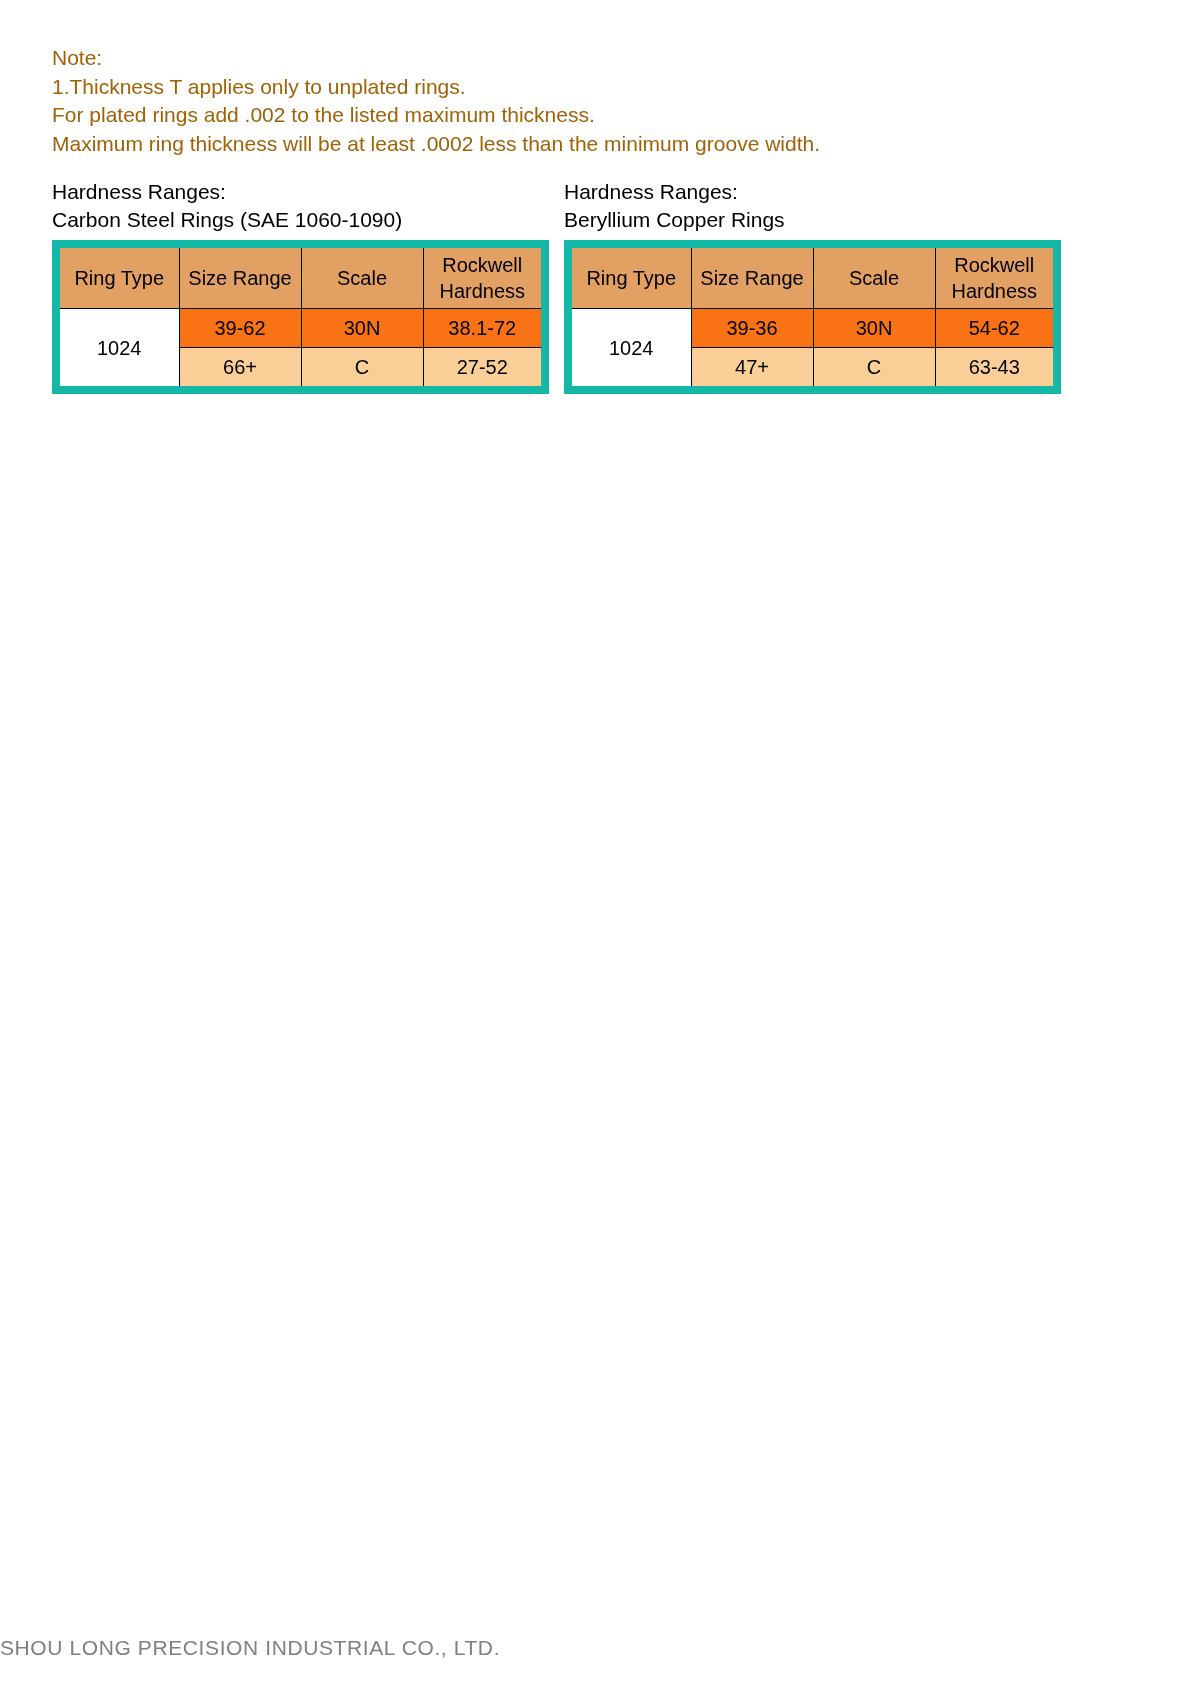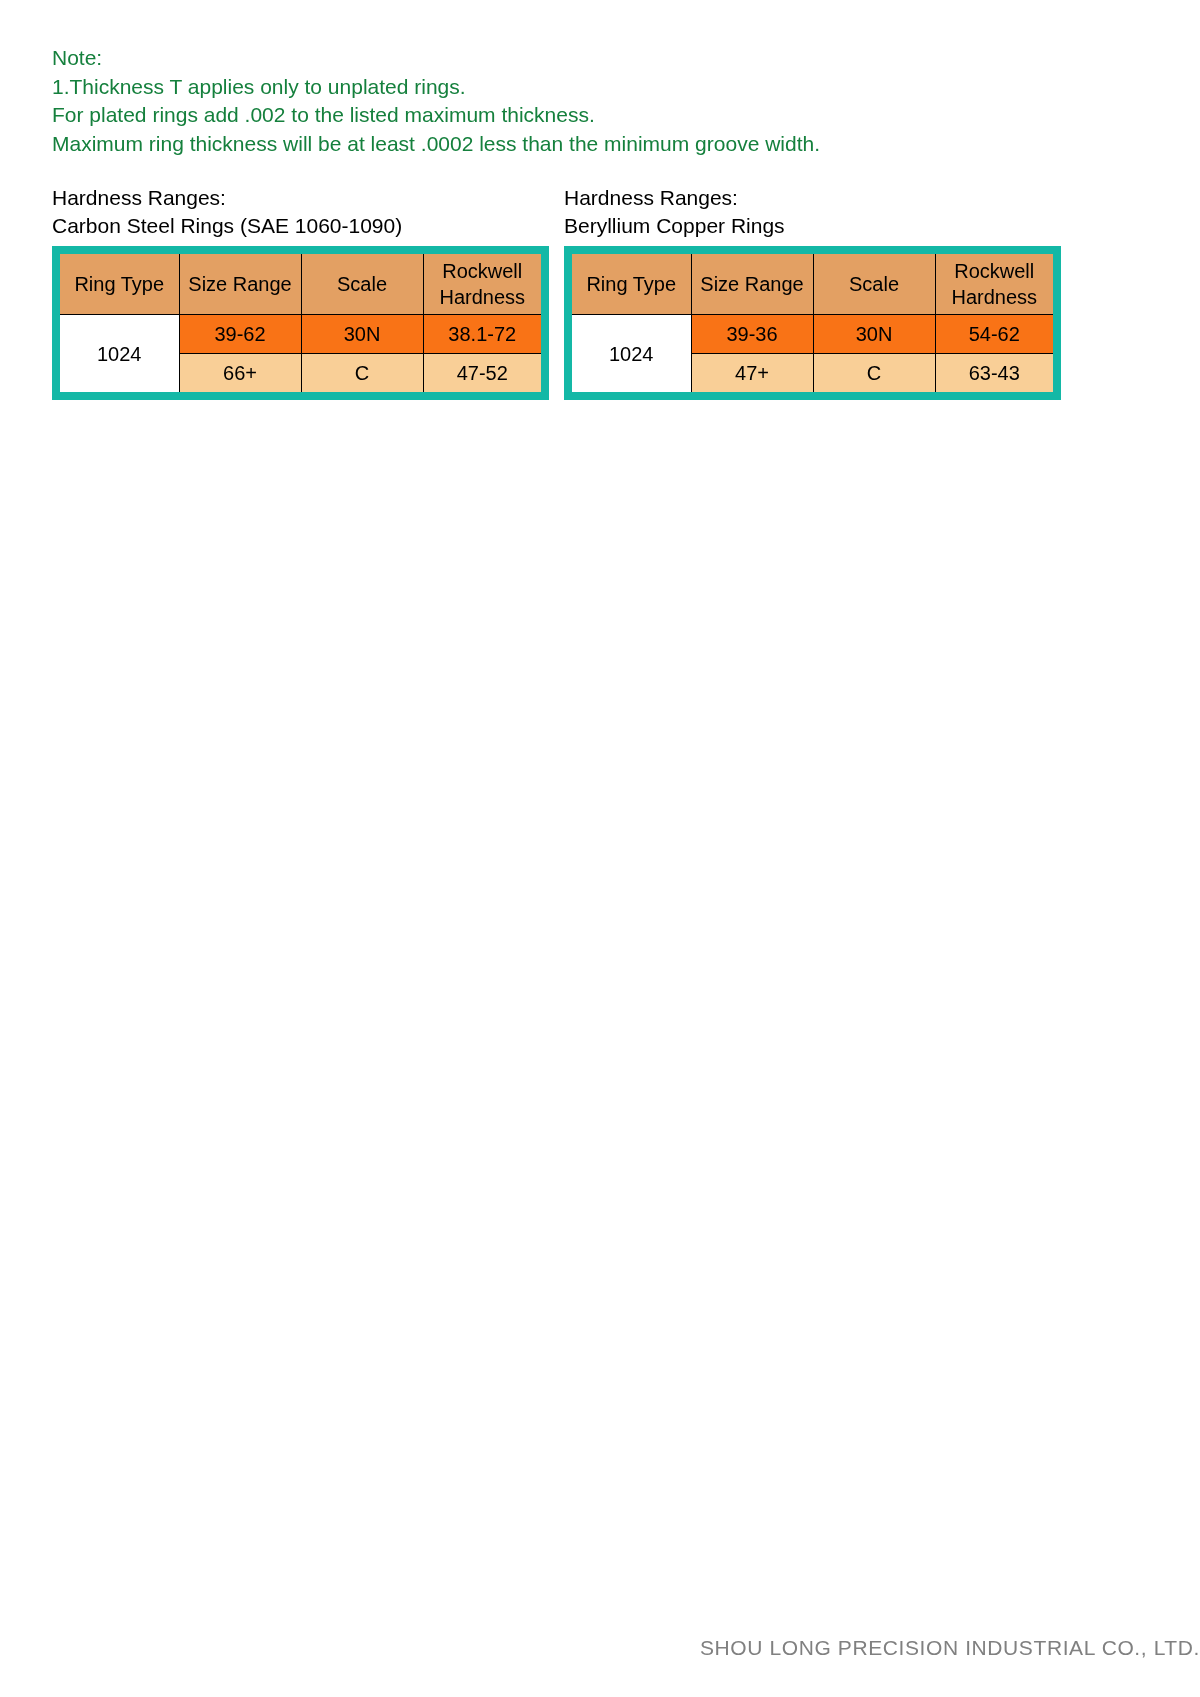--- a/index.html
+++ b/index.html
@@ -25,29 +25,29 @@
   
   .note-block {
     position: absolute;
     left: 52px;
     top: 44px;
     width: 1000px;
   }
   .note-line {
     font-size: 21px;
     line-height: 28.5px;
-    color: #15803d;
+    color: #a16207;
     white-space: pre;
   }
 
   
   .tables-area {
     position: absolute;
     left: 52px;
-    top: 184px;
+    top: 178px;
     width: 1010px;
     display: flex;
     flex-direction: row;
     gap: 23px;
   }
   .table-block {
     width: 489px;
   }
   .caption-line {
     font-size: 21px;
@@ -97,21 +97,21 @@
   table.hardness tbody tr.alt td {
     background: #f9cf97;
   }
 
   
   .footer {
     position: absolute;
     left: 0;
     right: 0;
     top: 1636px;
-    text-align: right;
+    text-align: left;
     font-size: 21px;
     letter-spacing: 0.6px;
     color: #808080;
     font-family: "Liberation Sans", sans-serif;
   }
 </style>
 </head>
 <body>
 
 <div class="page">
@@ -150,21 +150,21 @@
         <tbody>
           <tr>
             <td class="rowspan-cell" rowspan="2">1024</td>
             <td>39-62</td>
             <td>30N</td>
             <td>38.1-72</td>
           </tr>
           <tr class="alt">
             <td>66+</td>
             <td>C</td>
-            <td>47-52</td>
+            <td>27-52</td>
           </tr>
         </tbody>
       </table>
     </div>
 
     <div class="table-block">
       <div class="caption-line">Hardness Ranges:</div>
       <div class="caption-line">Beryllium Copper Rings</div>
 
       <table class="hardness">

